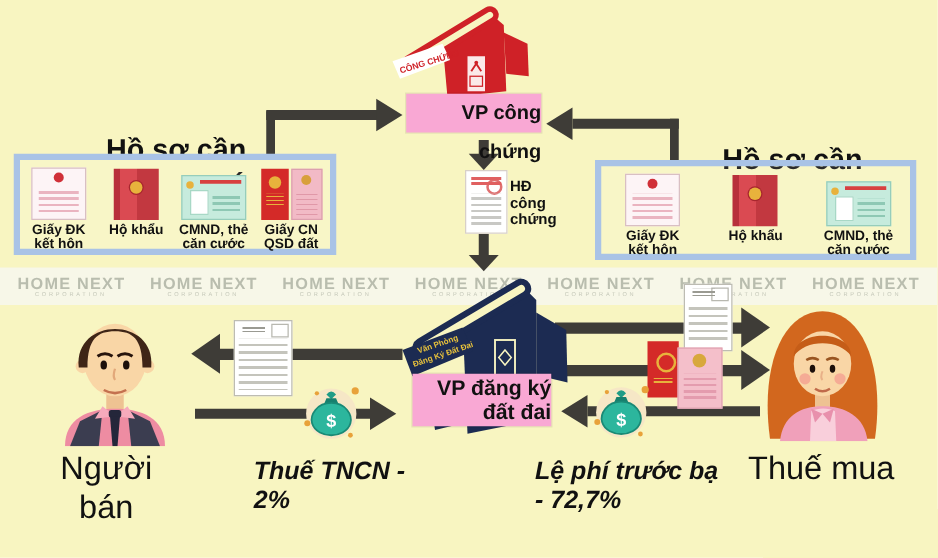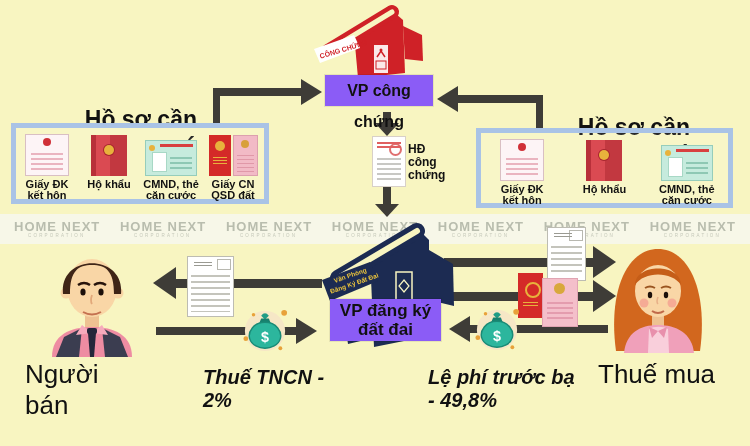--- a/index.html
+++ b/index.html
@@ -8,23 +8,23 @@
   .abs{position:absolute;}
   
   .wm-band{position:absolute;left:0;top:214px;width:750px;height:30px;
            background:rgba(247,247,239,.85);z-index:1;display:flex;
            justify-content:space-between;align-items:center;padding:0 14px;box-sizing:border-box;}
   .wm-logo{display:flex;flex-direction:column;line-height:1;}
   .wm-brand{font-size:13px;font-weight:bold;letter-spacing:1px;color:#b9bdae;}
   .wm-sub{font-size:4.5px;letter-spacing:2.2px;color:#c6c9ba;margin-top:1px;margin-left:14px;}
   
   .panel-title{position:absolute;font-size:23px;font-weight:bold;z-index:2;text-align:right;margin-top:15px;}
-  .bldg-label{position:absolute;background:#8b5cf6;font-weight:bold;text-align:center;z-index:5;
+  .bldg-label{position:absolute;background:#f9a8d4;font-weight:bold;text-align:right;z-index:5;
               box-shadow:0 0 0 1px rgba(0,0,0,.07);}
-  .person-name{position:absolute;font-size:26px;z-index:5;text-align:left;}
+  .person-name{position:absolute;font-size:26px;z-index:5;text-align:center;}
   .fee-label{position:absolute;font-size:20px;font-weight:bold;z-index:5;text-align:left;font-style:italic;}
   .note-text{position:absolute;font-size:11px;font-weight:bold;line-height:12.5px;
              text-align:center;z-index:5;}
   
   .doc-panel{position:absolute;border:5px solid #a9c3e6;box-sizing:border-box;z-index:2;
              display:flex;justify-content:space-around;align-items:flex-start;padding-top:6px;
              background:rgba(255,255,255,.10);}
   .doc-item{display:flex;flex-direction:column;align-items:center;width:60px;}
   .icon-slot{height:42px;display:flex;align-items:flex-end;justify-content:center;}
   .doc-item figcaption{font-size:11px;font-weight:bold;line-height:11px;text-align:center;margin:3px 0 0 0;}
@@ -336,15 +336,15 @@
     <ellipse cx="38" cy="52" rx="2.2" ry="3.2" fill="#1c100a"></ellipse>
     <ellipse cx="54" cy="52" rx="2.2" ry="3.2" fill="#1c100a"></ellipse>
     <path d="M46,54 Q44,59 46,61" stroke="#e8b088" stroke-width="1.6" fill="none"></path>
     <path d="M40,68 Q46,72 52,68" stroke="#c06a4a" stroke-width="2" fill="none"></path>
     <path d="M12,110 C14,90 28,82 46,82 C64,82 80,90 82,110 Z" fill="#f0a0ba"></path>
     <path d="M36,110 L37,86 C42,83 51,83 56,86 L57,110 Z" fill="#f9cfdb"></path>
     <polygon points="37,84 46,88 40,95" fill="#e890ac"></polygon>
     <polygon points="55,84 52,95 46,88" fill="#e890ac"></polygon>
   </svg>
   <div class="person-name" style="left:598px;top:359px;width:118px;"><span>Thuế mua</span></div>
-  <div class="fee-label" style="left:428px;top:366px;width:158px;"><span>Lệ phí trước bạ - 49,8%</span></div>
+  <div class="fee-label" style="left:428px;top:366px;width:158px;"><span>Lệ phí trước bạ - 72,7%</span></div>
 
 </div>
 
 </body></html>

